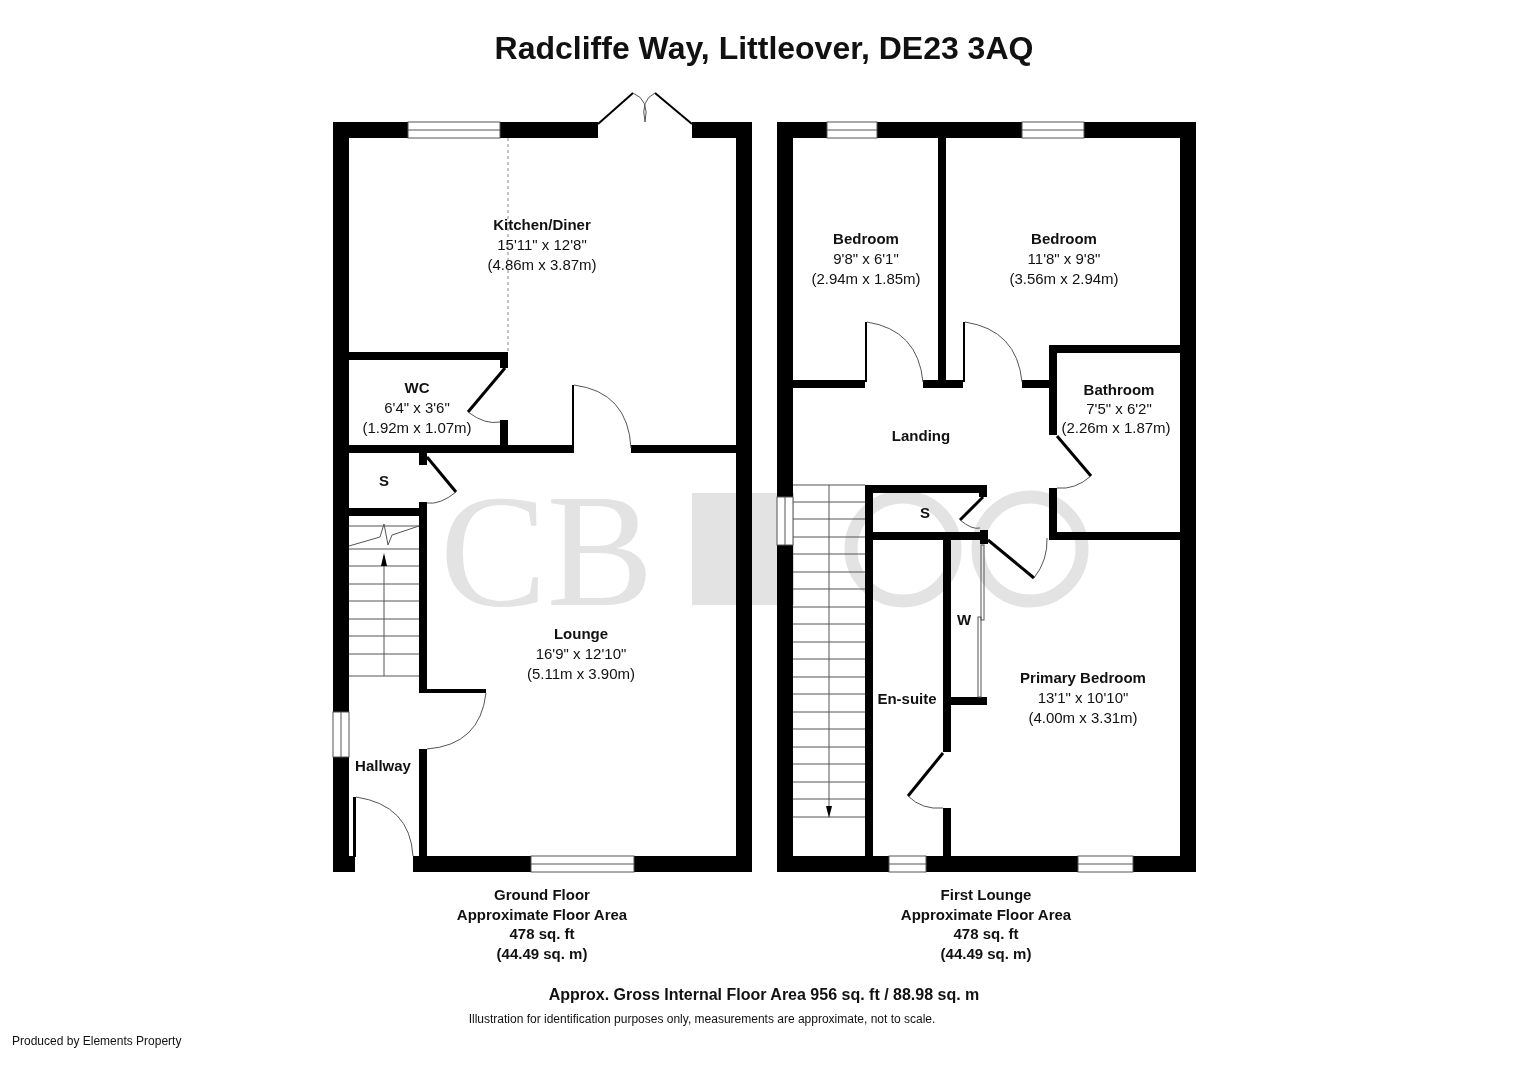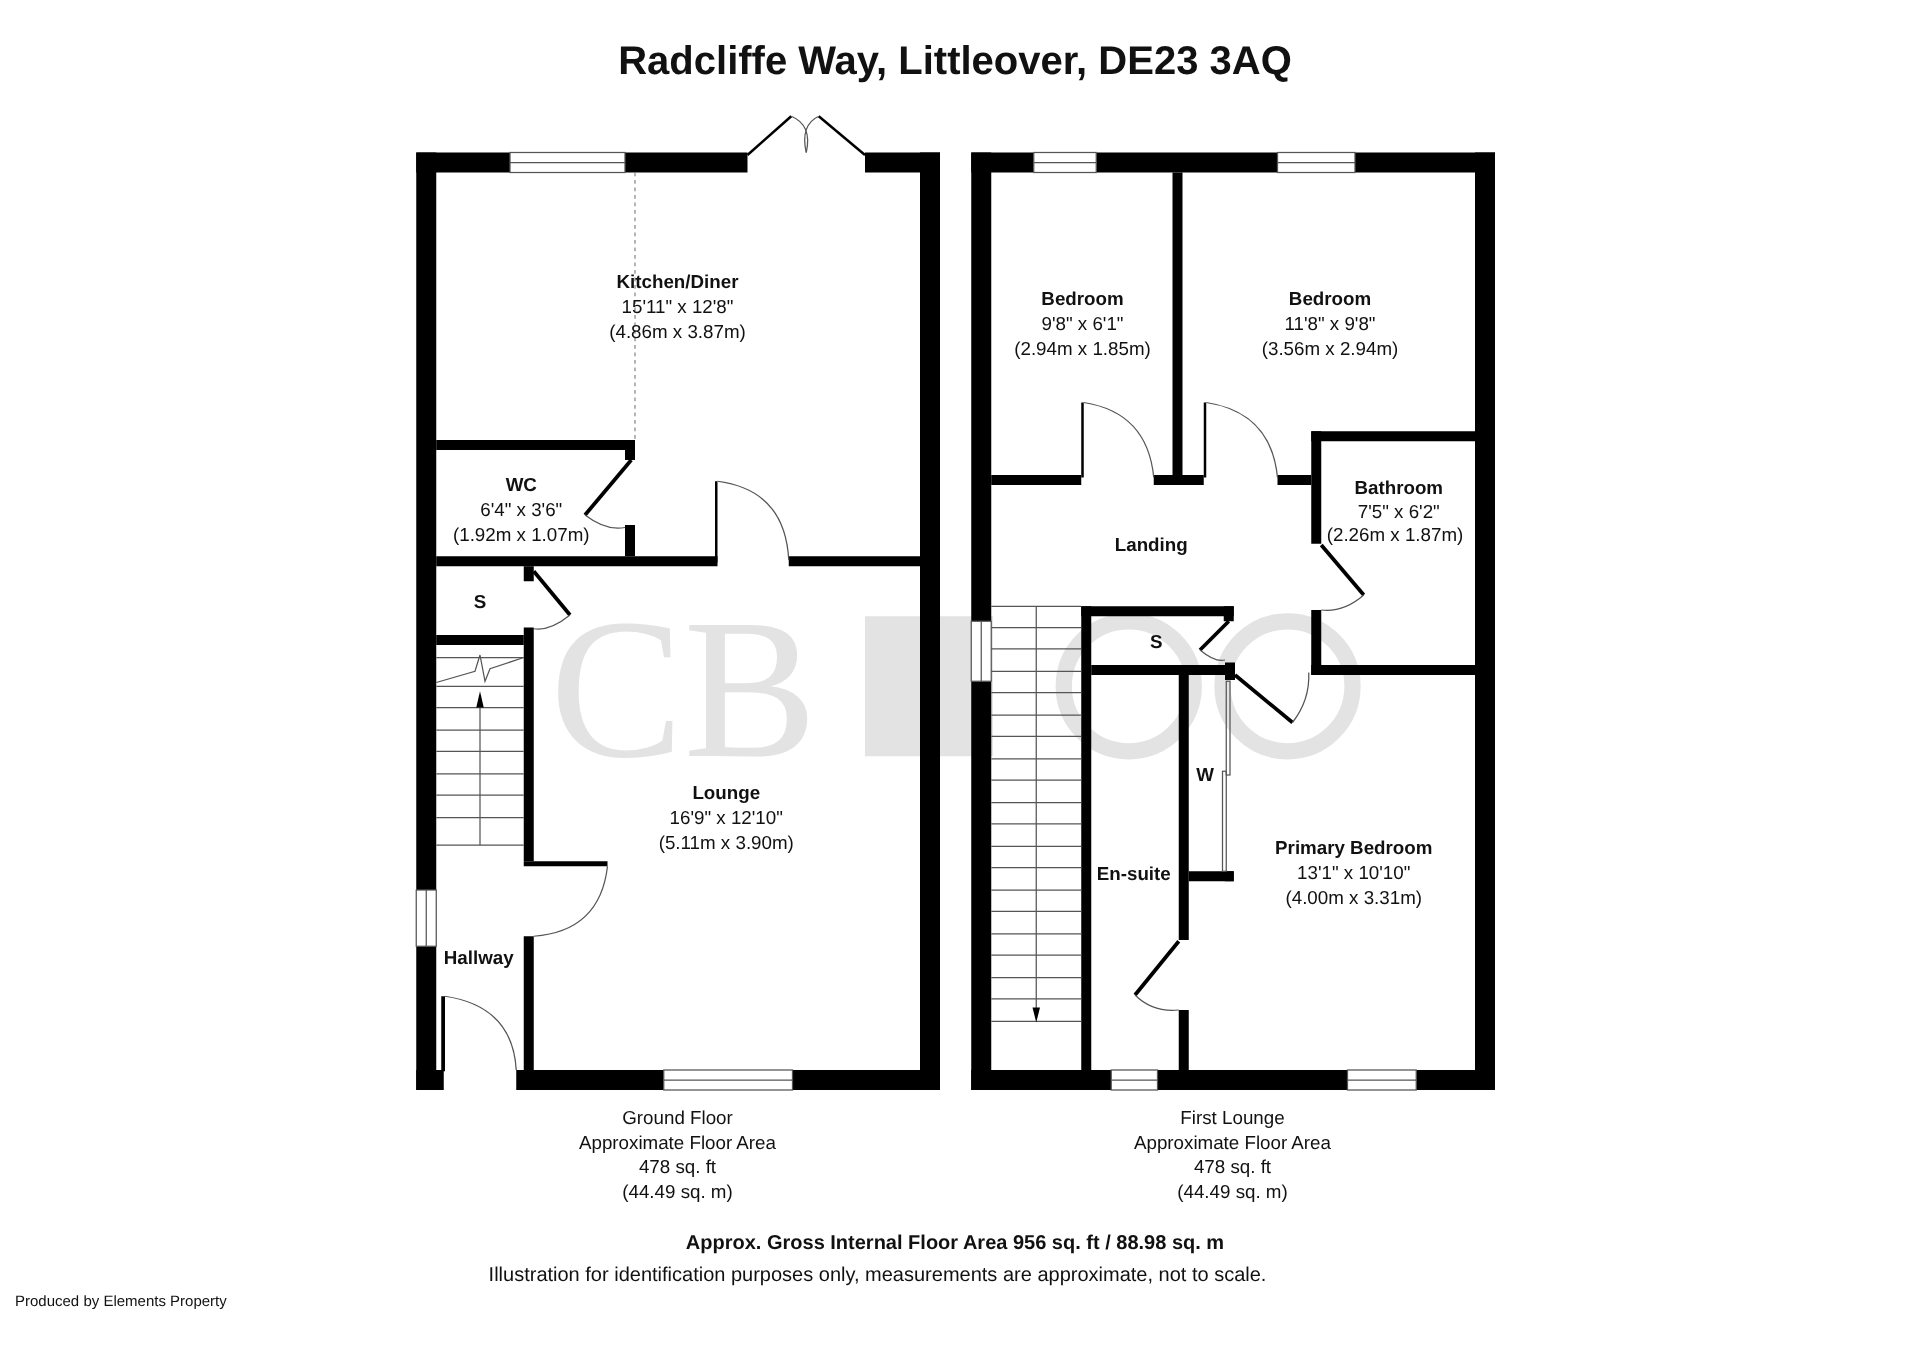--- a/index.html
+++ b/index.html
@@ -1,23 +1,23 @@
 <!DOCTYPE html>
 <html><head>
 <meta charset="utf-8">
 <style>
   html,body{margin:0;padding:0;background:#fff;}
   body{width:1528px;height:1080px;position:relative;overflow:hidden;font-family:"Liberation Sans",sans-serif;color:#111;}
   .title{position:absolute;top:30px;left:0;width:1528px;text-align:center;font-weight:bold;font-size:32px;}
   svg{position:absolute;left:0;top:0;}
   .rname{font-weight:bold;font-size:15px;}
   .rdim{font-size:15px;}
-  .floor-label{position:absolute;text-align:center;font-weight:normal;font-size:15px;line-height:19.5px;width:300px;}
+  .floor-label{position:absolute;text-align:center;font-weight:bold;font-size:15px;line-height:19.5px;width:300px;}
   .gross{position:absolute;top:986px;width:1528px;text-align:center;font-weight:bold;font-size:16px;}
-  .disc{position:absolute;top:1012px;width:1404px;text-align:center;font-size:16px;}
+  .disc{position:absolute;top:1012px;width:1404px;text-align:center;font-size:12px;}
   .prod{position:absolute;top:1034px;width:1528px;text-align:left;font-size:12px;margin-left:12px;}
 </style>
 </head>
 <body>
 
 <div class="title">Radcliffe Way, Littleover, DE23 3AQ</div>
 
 <svg width="1528" height="1080" viewBox="0 0 1528 1080">
 
   <g fill="#e3e3e3">

